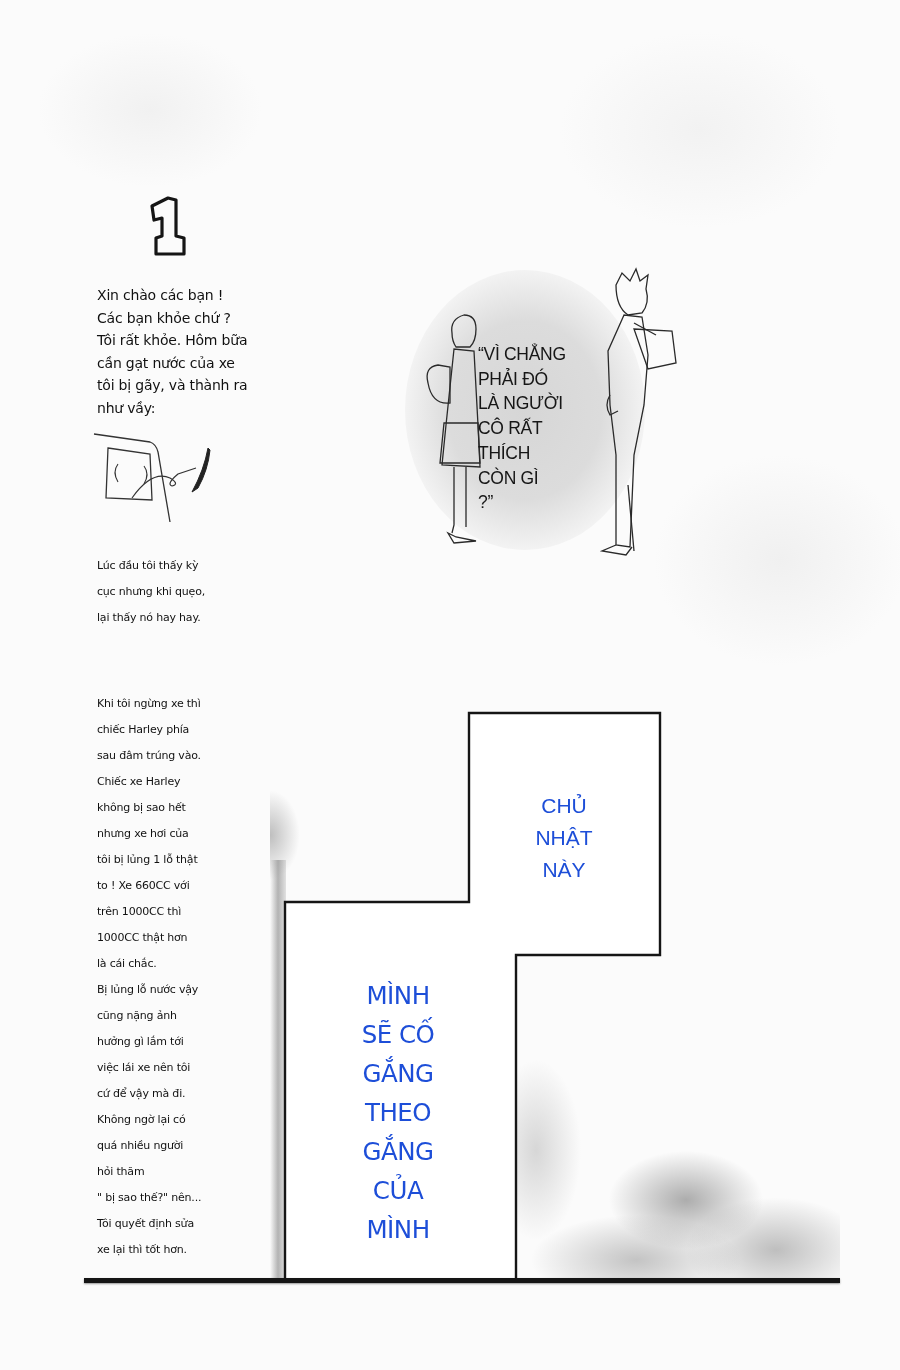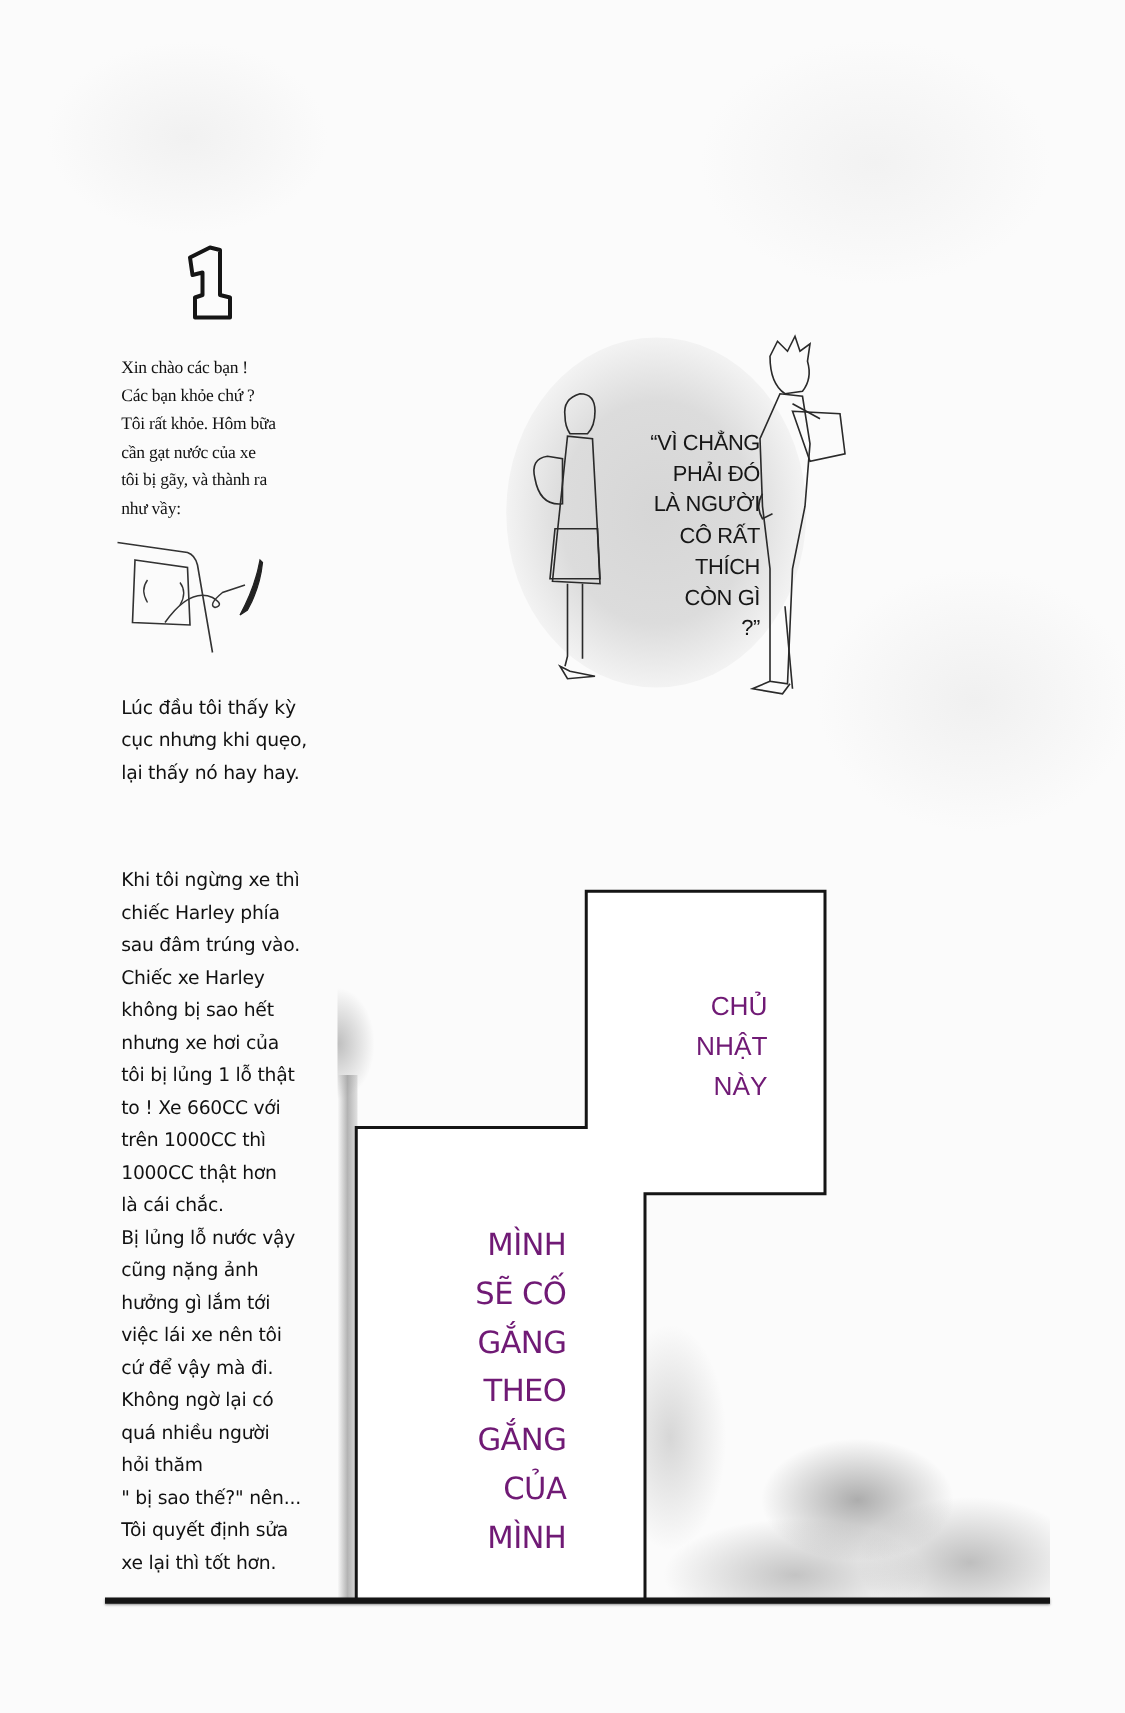--- a/index.html
+++ b/index.html
@@ -17,21 +17,21 @@
       radial-gradient(ellipse 180px 150px at 780px 560px, #f0f0f0 0%, rgba(255,255,255,0) 70%),
       #fbfbfb;
   }
   
   .chapter-num {
     position:absolute; left:146px; top:196px; width:44px; height:62px;
   }
   
   .note {
     position:absolute; left:97px; width:175px;
-    font-size:15px; line-height:26px; color:#111;
+    font-size:11px; line-height:26px; color:#111;
     letter-spacing:-0.2px;
   }
   .note p { margin:0; }
   .note.small { font-size:14px; line-height:22.5px; }
   .wiper-sketch { position:absolute; left:92px; top:430px; width:130px; height:100px; }
 
   
   .gray-strip {
     position:absolute; left:270px; top:860px; width:16px; height:420px;
     background:linear-gradient(90deg, rgba(150,150,150,0.0), rgba(140,140,140,0.65), rgba(150,150,150,0.25));
@@ -45,62 +45,62 @@
   .illustration {
     position:absolute; left:420px; top:255px; width:260px; height:320px;
   }
   .halo {
     position:absolute; left:405px; top:270px; width:240px; height:280px;
     border-radius:50%;
     background:radial-gradient(ellipse at center, #d6d6d6 0%, #dcdcdc 45%, rgba(240,240,240,0.4) 75%, rgba(255,255,255,0) 100%);
   }
   .speech {
     position:absolute; left:478px; top:342px; width:130px;
-    text-align:right;
+    text-align:left;
     font-family:"Liberation Sans", sans-serif;
     font-size:17.5px; line-height:24.7px; color:#161616;
     letter-spacing:-0.3px;
   }
   .speech span { display:block; }
 
   
   .panel-shape {
     position:absolute; left:0; top:0; width:900px; height:1370px; pointer-events:none;
   }
   .tone-right {
     position:absolute; left:516px; top:1000px; width:324px; height:280px;
     background:
       radial-gradient(ellipse 110px 70px at 170px 200px, rgba(120,120,120,0.6), rgba(255,255,255,0) 70%),
       radial-gradient(ellipse 140px 60px at 120px 260px, rgba(150,150,150,0.55), rgba(255,255,255,0) 75%),
       radial-gradient(ellipse 120px 70px at 260px 250px, rgba(140,140,140,0.55), rgba(255,255,255,0) 75%),
       radial-gradient(ellipse 60px 120px at 20px 150px, rgba(170,170,170,0.45), rgba(255,255,255,0) 75%);
   }
   .panel-text {
-    position:absolute; text-align:right;
-    font-family:"Liberation Sans", sans-serif; color:#701a75;
+    position:absolute; text-align:center;
+    font-family:"Liberation Sans", sans-serif; color:#1d4ed8;
   }
   .panel-text span { display:block; }
   .panel-a { left:514px; top:790px; width:100px; font-size:21px; line-height:32px; }
   .panel-b { left:343px; top:976px; width:110px; font-size:24.5px; line-height:39px; font-family:"DejaVu Sans", sans-serif; letter-spacing:-0.5px; }
   .bottom-rule {
     position:absolute; left:84px; top:1278px; width:756px; height:5px; background:#151515;
     box-shadow:0 1px 2px rgba(0,0,0,0.4);
   }
 </style>
 </head>
 <body>
 
 <div class="page-bg"></div>
 
 <svg class="chapter-num" viewBox="0 0 44 62">
   <path d="M6 10 L22 2 L30 4 L30 40 L38 42 L38 58 L10 58 L10 42 L16 40 L16 22 L8 24 Z" fill="none" stroke="#151515" stroke-width="3.2" stroke-linejoin="round"></path>
   <path d="M14 14 L24 10 L24 44 L32 46 L32 52 L16 52 L16 46 L21 44 L21 18 L14 20 Z" fill="none" stroke="#151515" stroke-width="0"></path>
 </svg>
 
-<div class="note small" style="top:284px;font-family:Liberation Serif, serif;">
+<div class="note small" style="top:284px;">
   <p>Xin chào các bạn !</p>
   <p>Các bạn khỏe chứ ?</p>
   <p>Tôi rất khỏe. Hôm bữa</p>
   <p>cần gạt nước của xe</p>
   <p>tôi bị gãy, và thành ra</p>
   <p>như vầy:</p>
 </div>
 
 <svg class="wiper-sketch" viewBox="0 0 130 100">
   <path d="M2 4 L58 12 Q64 14 66 22 L78 92" fill="none" stroke="#333" stroke-width="1.3"></path>

